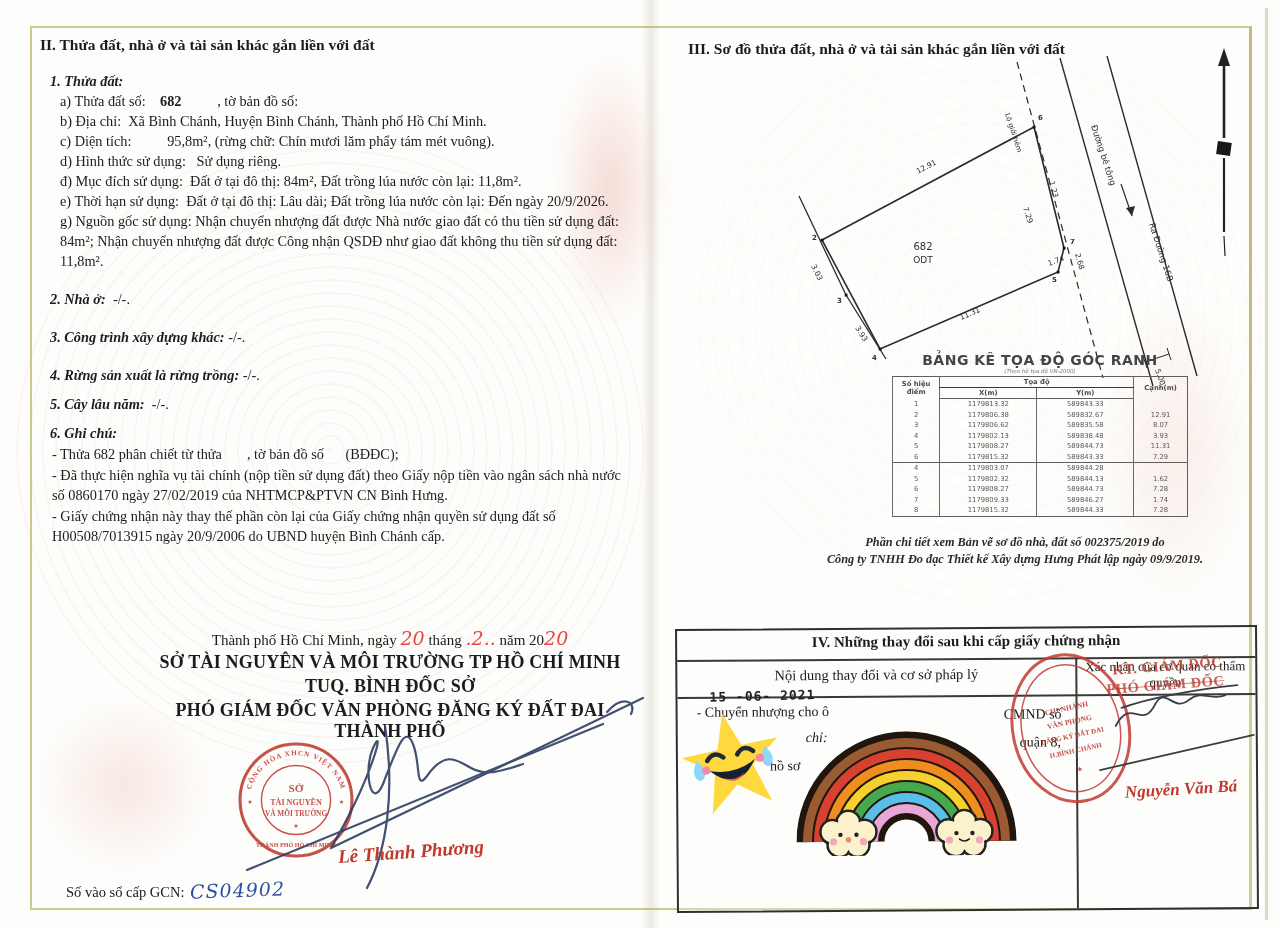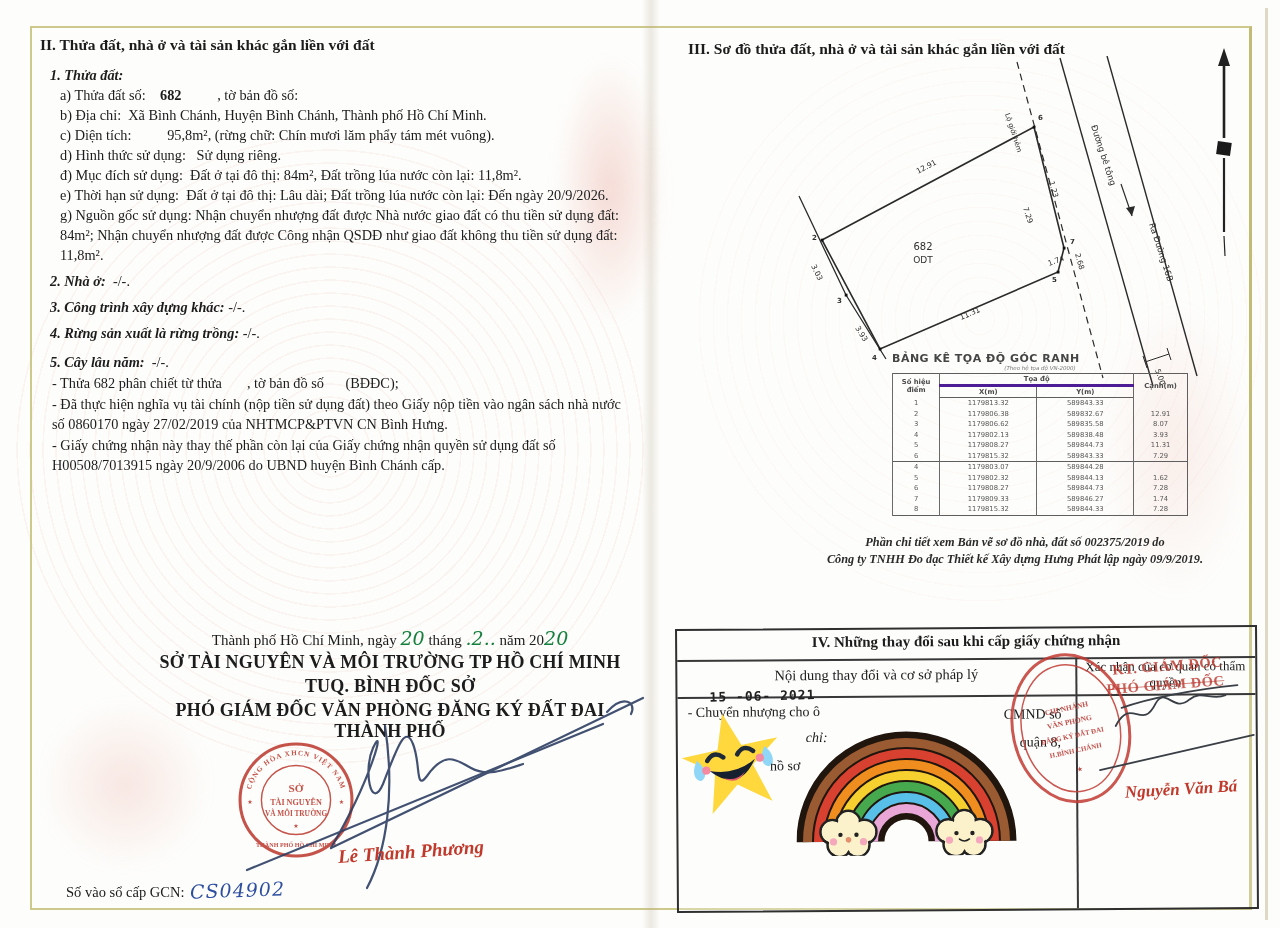--- a/index.html
+++ b/index.html
@@ -19,52 +19,52 @@
     background:repeating-radial-gradient(circle at 50% 50%,rgba(224,152,142,.10) 0 1.4px,transparent 1.4px 14px);}
   .blotch{position:absolute;pointer-events:none;filter:blur(7px);}
   .b1{left:555px;top:55px;width:110px;height:270px;background:radial-gradient(ellipse,rgba(234,165,152,.38),transparent 70%);}
   .b2{left:40px;top:700px;width:170px;height:170px;background:radial-gradient(ellipse,rgba(234,165,152,.25),transparent 70%);}
   .b3{left:1100px;top:300px;width:150px;height:300px;background:radial-gradient(ellipse,rgba(234,170,158,.18),transparent 70%);}
 
   
   .sec2-title{position:absolute;left:40px;top:36px;font-weight:bold;font-size:15.5px;}
   .lines{position:absolute;left:42px;top:63px;width:588px;font-size:14.3px;line-height:1.40;}
   .dline{white-space:pre-wrap;}
-  .dline.l0{padding-left:8px;margin-top:6px;}
-  .lines .dline:first-child{margin-top:2px;}
+  .dline.l0{padding-left:8px;margin-top:18px;}
+  .lines .dline:first-child{margin-top:8px;}
   .dline.l1{padding-left:18px;}
   .dline.note{padding-left:10px;margin-top:1px;}
   .dline.mt2{margin-top:9px;}
   .b{font-weight:bold;}
   .bi{font-weight:bold;font-style:italic;}
 
   .sign-block{position:absolute;left:140px;top:627px;width:500px;text-align:center;font-size:15px;}
-  .hw{font-family:"DejaVu Serif",serif;font-style:italic;font-size:19px;color:#15803d;}
+  .hw{font-family:"DejaVu Serif",serif;font-style:italic;font-size:19px;color:#ef4444;}
   .org{font-weight:bold;font-size:18px;margin-top:3px;letter-spacing:.2px;}
   .sig-left{position:absolute;left:235px;top:652px;width:420px;height:238px;pointer-events:none;}
   .stamp-left{position:absolute;left:237px;top:741px;width:118px;height:118px;opacity:.92;}
   .name-red{position:absolute;left:316px;top:841px;width:190px;text-align:center;
             font-style:italic;font-weight:bold;font-size:19px;color:#c0392b;transform:rotate(-4deg);}
   .gcn{position:absolute;left:66px;top:879px;font-size:14.5px;}
   .gcn .hwb{font-family:"DejaVu Serif",serif;font-style:italic;font-size:19px;color:#2d4fa0;
             letter-spacing:1px;display:inline-block;transform:rotate(-2deg);margin-left:6px;}
 
   
   .sec3-title{position:absolute;left:688px;top:40px;font-weight:bold;font-size:15.5px;width:560px;}
   .map{position:absolute;left:755px;top:56px;width:485px;height:335px;}
   .map text{font-family:"DejaVu Sans",sans-serif;fill:#2f2f2f;}
   .north{position:absolute;left:1204px;top:46px;width:40px;height:232px;}
 
   .coord{position:absolute;left:892px;top:352px;width:296px;font-family:"DejaVu Sans",sans-serif;color:#555;}
-  .coord-title{text-align:left;font-weight:bold;font-size:11px;letter-spacing:.5px;color:#454545;}
+  .coord-title{text-align:center;font-weight:bold;font-size:14px;letter-spacing:.5px;color:#454545;}
   .coord-sub{text-align:center;font-size:5.5px;font-style:italic;color:#777;margin-bottom:2px;}
   table.ctab{border-collapse:collapse;border:1.3px solid #5e5e5e;width:100%;font-size:6.8px;color:#5a5a5a;}
   .ctab th{font-size:6.8px;font-weight:bold;color:#4a4a4a;border-left:1px solid #6a6a6a;padding:1px 2px;}
   .ctab thead tr:last-child th{border-bottom:1px solid #5e5e5e;}
-  .ctab thead tr:first-child th{border-bottom:3px solid #4c1d95;}
+  .ctab thead tr:first-child th{border-bottom:1px solid #4c1d95;}
   .ctab th[rowspan]{border-bottom:none !important;}
   .ctab td{border-left:1px solid #6a6a6a;text-align:center;padding:0 2px;height:10.5px;line-height:10.5px;}
   .ctab tr.grp td{border-top:1.4px solid #5e5e5e;}
 
   .map-caption{position:absolute;left:772px;top:534px;width:486px;text-align:center;
                font-style:italic;font-weight:bold;font-size:12.3px;color:#2b2b2b;line-height:1.35;}
 
   .sec4{position:absolute;left:676px;top:627px;width:578px;height:280px;border:2px solid #2f2f2f;
         transform:rotate(-.4deg);background:rgba(255,255,255,.25);}
   .sec4-title{position:absolute;left:0;top:4px;width:100%;text-align:center;font-weight:bold;font-size:15px;}
@@ -109,20 +109,21 @@
       <div class="dline l1"><span>b) Địa chỉ:  Xã Bình Chánh, Huyện Bình Chánh, Thành phố Hồ Chí Minh.</span></div>
       <div class="dline l1"><span>c) Diện tích:          95,8m², (rừng chữ: Chín mươi lăm phẩy tám mét vuông).</span></div>
       <div class="dline l1"><span>d) Hình thức sử dụng:   Sử dụng riêng.</span></div>
       <div class="dline l1"><span>đ) Mục đích sử dụng:  Đất ở tại đô thị: 84m², Đất trồng lúa nước còn lại: 11,8m².</span></div>
       <div class="dline l1"><span>e) Thời hạn sử dụng:  Đất ở tại đô thị: Lâu dài; Đất trồng lúa nước còn lại: Đến ngày 20/9/2026.</span></div>
       <div class="dline l1"><span>g) Nguồn gốc sử dụng: Nhận chuyển nhượng đất được Nhà nước giao đất có thu tiền sử dụng đất: 84m²; Nhận chuyển nhượng đất được Công nhận QSDĐ như giao đất không thu tiền sử dụng đất: 11,8m².</span></div>
       <div class="dline l0"><span class="bi">2. Nhà ở:</span><span>  -/-.</span></div>
       <div class="dline l0"><span class="bi">3. Công trình xây dựng khác:</span><span> -/-.</span></div>
       <div class="dline l0"><span class="bi">4. Rừng sản xuất là rừng trồng:</span><span> -/-.</span></div>
       <div class="dline l0 mt2"><span class="bi">5. Cây lâu năm:</span><span>  -/-.</span></div>
+      <div class="dline l0 mt2"><span class="bi">6. Ghi chú:</span></div>
       <div class="dline note"><span>- Thửa 682 phân chiết từ thửa       , tờ bản đồ số      (BĐĐC);</span></div>
       <div class="dline note"><span>- Đã thực hiện nghĩa vụ tài chính (nộp tiền sử dụng đất) theo Giấy nộp tiền vào ngân sách nhà nước số 0860170 ngày 27/02/2019 của NHTMCP&amp;PTVN CN Bình Hưng.</span></div>
       <div class="dline note"><span>- Giấy chứng nhận này thay thế phần còn lại của Giấy chứng nhận quyền sử dụng đất số H00508/7013915 ngày 20/9/2006 do UBND huyện Bình Chánh cấp.</span></div>
     </div>
 
   <div class="sign-block">
     <div>
       <span>Thành phố Hồ Chí Minh, ngày</span>
       <span class="hw">20</span>
       <span>tháng</span>
@@ -316,21 +317,21 @@
   <div class="sec4" id="sec4">
     <div class="sec4-title">IV. Những thay đổi sau khi cấp giấy chứng nhận</div>
     <div class="sec4-h1"></div>
     <div class="sec4-ch-left">Nội dung thay đổi và cơ sở pháp lý</div>
     <div class="sec4-ch-right">Xác nhận của cơ quan có thẩm quyền</div>
     <div class="sec4-h2"></div>
     <div class="sec4-v"></div>
 
     <div class="date-stamp">15 -06- 2021</div>
     <div id="frag-layer">
-        <span class="frag" style="left: 10px; top: 74px;">- Chuyển nhượng cho ô</span>
+        <span class="frag" style="left: 19px; top: 74px;">- Chuyển nhượng cho ô</span>
         <span class="frag" style="left: 326px; top: 78px;">CMND số</span>
         <span class="frag" style="left: 128px; top: 100px; font-style: italic;">chỉ:</span>
         <span class="frag" style="left: 342px; top: 106px;">quận 8,</span>
         <span class="frag" style="left: 92px; top: 128px;">hồ sơ</span>
         <span class="frag" style="left: 198px; top: 128px;">30.CN.001:</span>
       </div>
 
     <svg class="sticker st-star" viewBox="0 0 104 104">
       <g transform="rotate(-12 52 52)">
         <polygon points="52,2 64,36 100,36 71,57 82,96 52,73 22,96 33,57 4,36 40,36" fill="#FFD83D"></polygon>

